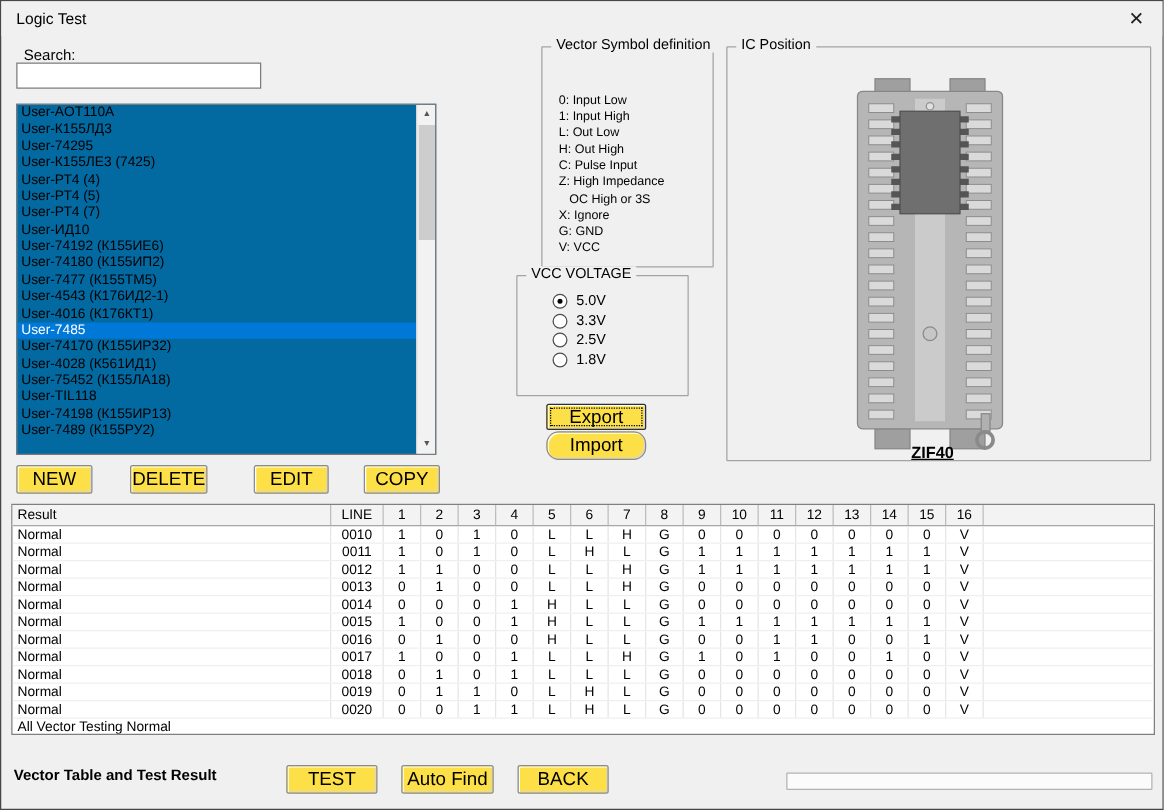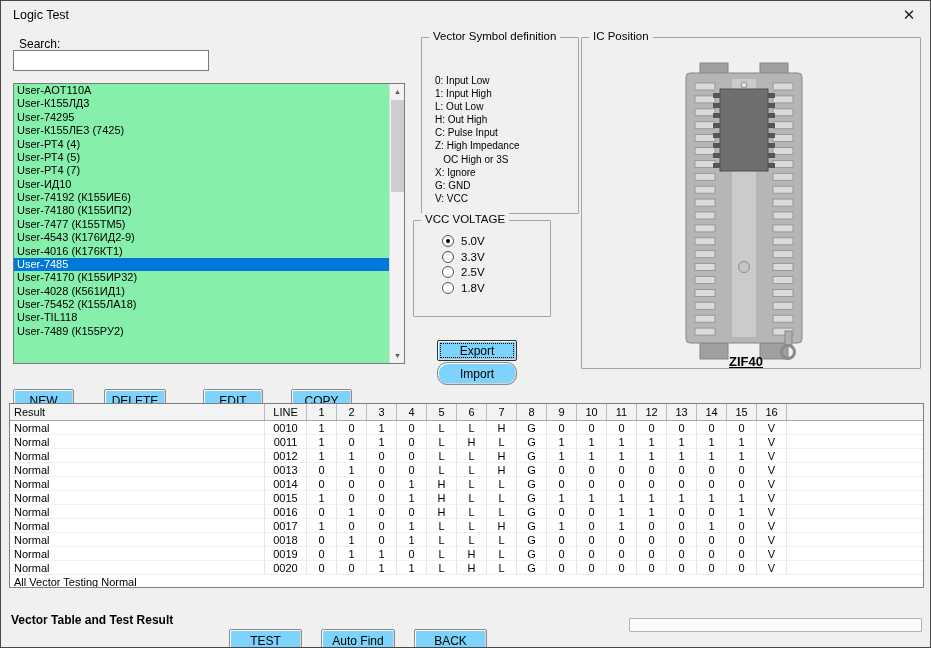--- a/index.html
+++ b/index.html
@@ -22,45 +22,44 @@
 
   .label { position:absolute; font-size:12px; }
 
   .search-input {
     position:absolute; left:12px; top:49px; width:196px; height:21px;
     border:1px solid #7a7a7a; background:#fff; font-family:inherit; font-size:12px; padding:0 4px;
   }
 
   
   .listbox {
-    position:absolute; left:12px; top:82px; width:392px; height:281px;
-    background:#86efac; border:1px solid #7a7a7a; overflow:hidden;
+    position:absolute; left:12px; top:82px; width:336px; height:281px;
+    background:#0369a1; border:1px solid #7a7a7a; overflow:hidden;
   }
   .list-items { position:absolute; left:0; top:0; right:15px; bottom:0; }
   .list-item {
     height:13.38px; line-height:13.5px; font-size:11px;
     padding-left:3px; white-space:nowrap; overflow:hidden; cursor:default;
   }
   .list-item.selected { background:#0078d7; color:#fff; }
   .scrollbar {
     position:absolute; right:0; top:0; bottom:0; width:15px;
     background:#f2f2f2; border-left:1px solid #dcdcdc;
   }
   .sb-btn { position:absolute; left:0; width:15px; height:15px; font-size:7px; color:#555;
     display:flex; align-items:center; justify-content:center; background:#f2f2f2; }
   .sb-btn.up { top:0; } .sb-btn.down { bottom:0; }
   .sb-thumb { position:absolute; left:1px; top:16px; width:13px; height:92px; background:#cdcdcd; }
 
   
   .btn {
     position:absolute; display:flex; align-items:center; justify-content:center;
-    font-family:inherit; font-size:12px; color:#000;
-    background:#7dd3fc; border:1px solid #8b8b8b; border-radius:2px; cursor:default;
+    font-family:inherit; font-size:15px; color:#000;
+    background:#fde047; border:1px solid #8b8b8b; border-radius:2px; cursor:default;
     box-shadow: inset 1px 1px 0 #ffffff, inset -1px -1px 0 #d6d6d6;
-    margin-top: 17px;
   }
   .btn.focused { border:1px solid #2f2f2f; outline:1px dotted #000; outline-offset:-4px; }
 
   .btn-new    { left:12px;  top:371px; width:61px; height:23px; }
   .btn-delete { left:103px; top:371px; width:62px; height:23px; }
   .btn-edit   { left:202px; top:371px; width:60px; height:23px; }
   .btn-copy   { left:290px; top:371px; width:61px; height:23px; }
 
   .btn-export { left:436px; top:322px; width:80px; height:21px; }
   .btn-import { left:436px; top:344px; width:80px; height:23px;border-radius:10px; }
@@ -68,21 +67,21 @@
   .btn-test   { left:228px; top:611px; width:73px; height:23px; }
   .btn-auto   { left:320px; top:611px; width:74px; height:23px; }
   .btn-back   { left:413px; top:611px; width:73px; height:23px; }
 
   
   .groupbox { position:absolute; border:1px solid #a3a3a3; border-radius:1px; }
   .groupbox .legend {
     position:absolute; top:-8px; left:7px; background:#f0f0f0;
     padding:0 4px; font-size:11.5px; white-space:nowrap;
   }
-  .gb-symbols { left:420px; top:36px; width:158px; height:177px; }
+  .gb-symbols { left:432px; top:36px; width:138px; height:177px; }
   .gb-vcc     { left:412px; top:219px; width:138px; height:97px; }
   .gb-ic      { left:580px; top:36px;  width:340px; height:332px; }
 
   .sym-lines { position:absolute; left:13px; top:36px; right:4px; }
   .sym-line { font-size:10px; line-height:13.1px; white-space:pre; }
 
   .vcc-options { position:absolute; left:28px; top:12px; right:4px; }
   .radio-row { display:flex; align-items:center; height:15.8px; cursor:default; }
   .radio {
     width:12px; height:12px; border-radius:50%; border:1px solid #4c4c4c;
@@ -144,27 +143,28 @@
         <div class="list-item">User-К155ЛД3</div>
         <div class="list-item">User-74295</div>
         <div class="list-item">User-К155ЛЕ3 (7425)</div>
         <div class="list-item">User-РТ4 (4)</div>
         <div class="list-item">User-РТ4 (5)</div>
         <div class="list-item">User-РТ4 (7)</div>
         <div class="list-item">User-ИД10</div>
         <div class="list-item">User-74192 (К155ИЕ6)</div>
         <div class="list-item">User-74180 (К155ИП2)</div>
         <div class="list-item">User-7477 (К155ТМ5)</div>
-        <div class="list-item">User-4543 (К176ИД2-9)</div>
+        <div class="list-item">User-4543 (К176ИД2-1)</div>
         <div class="list-item">User-4016 (К176КТ1)</div>
         <div class="list-item selected">User-7485</div>
         <div class="list-item">User-74170 (К155ИР32)</div>
         <div class="list-item">User-4028 (К561ИД1)</div>
         <div class="list-item">User-75452 (К155ЛА18)</div>
         <div class="list-item">User-TIL118</div>
+        <div class="list-item">User-74198 (К155ИР13)</div>
         <div class="list-item">User-7489 (К155РУ2)</div>
       </div>
     <div class="scrollbar">
       <div class="sb-btn up">▲</div>
       <div class="sb-thumb"></div>
       <div class="sb-btn down">▼</div>
     </div>
   </div>
 
   <button class="btn btn-new">NEW</button>

